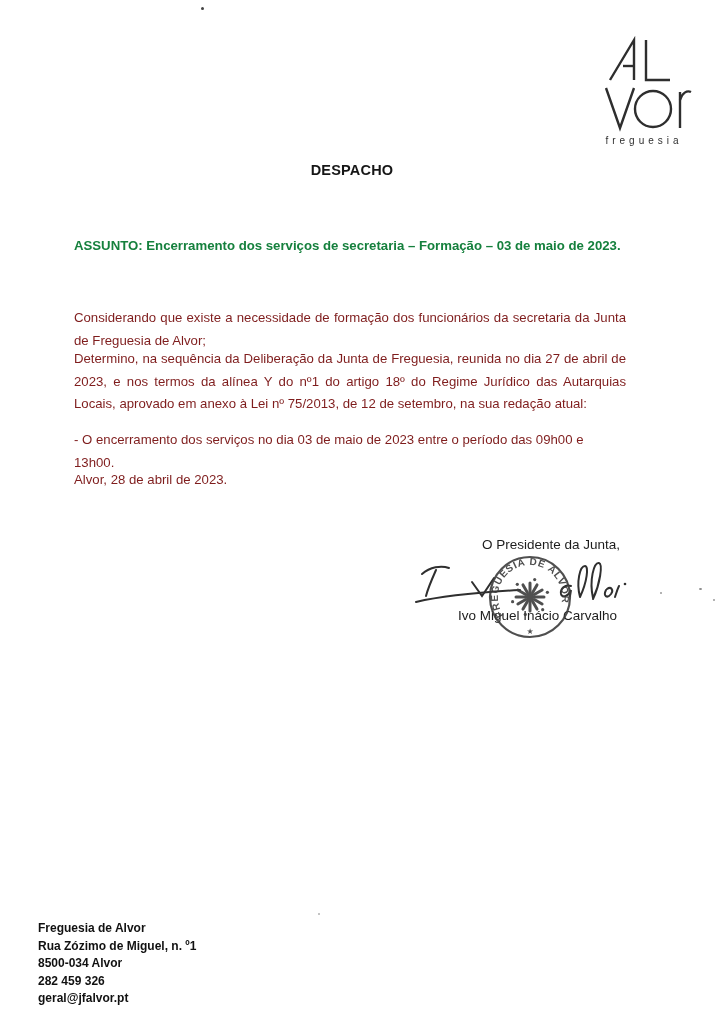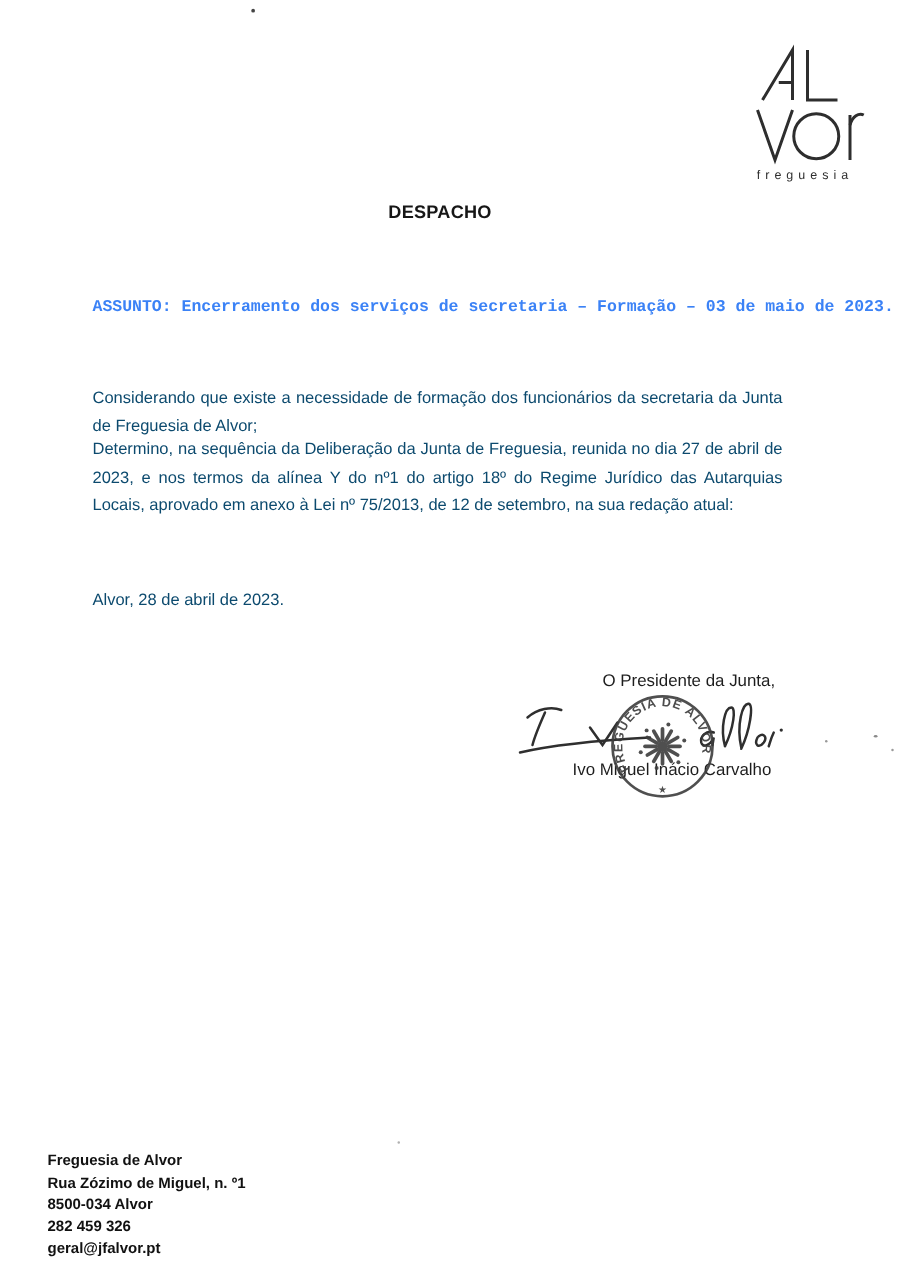--- a/index.html
+++ b/index.html
@@ -20,26 +20,26 @@
     color:#2f2f2f;
   }
   
   .doc-title{
     position:absolute;top:162px;left:74px;width:556px;
     text-align:center;font-weight:bold;font-size:14.5px;
     letter-spacing:.2px;color:#161616;
   }
   .subject{
     position:absolute;top:238px;left:74px;
-    font-weight:bold;font-size:13.2px;white-space:nowrap;color:#3b82f6;font-family:Liberation Mono, monospace;
+    font-weight:bold;font-size:13.2px;white-space:nowrap;color:#15803d;
   }
   
   .para{
     position:absolute;left:74px;width:552px;
-    font-size:13.2px;line-height:22.5px;text-align:justify;color:#0c4a6e;
+    font-size:13.2px;line-height:22.5px;text-align:justify;color:#7f1d1d;
   }
   .p1{top:307px;}
   .p2{top:348px;}
   .p3{top:429px;text-align:left;}
   .dateline{top:469px;text-align:left;}
   
   .sig-role{position:absolute;top:537px;left:482px;font-size:13.5px;color:#1d1d1d;}
   .sig-scribble{position:absolute;top:556px;left:414px;}
   .sig-name{position:absolute;top:608px;left:458px;font-size:13.5px;color:#1d1d1d;}
   .stamp{position:absolute;top:553px;left:486px;opacity:.9;pointer-events:none;}
@@ -79,20 +79,21 @@
     </svg>
     <span class="logo-caption">freguesia</span>
   </div>
 
   <div class="doc-title">DESPACHO</div>
 
   <div class="subject">ASSUNTO: Encerramento dos serviços de secretaria – Formação – 03 de maio de 2023.</div>
 
   <div class="para p1">Considerando que existe a necessidade de formação dos funcionários da secretaria da Junta de Freguesia de Alvor;</div>
   <div class="para p2">Determino, na sequência da Deliberação da Junta de Freguesia, reunida no dia 27 de abril de 2023, e nos termos da alínea Y do nº1 do artigo 18º do Regime Jurídico das Autarquias Locais, aprovado em anexo à Lei nº 75/2013, de 12 de setembro, na sua redação atual:</div>
+  <div class="para p3">- O encerramento dos serviços no dia 03 de maio de 2023 entre o período das 09h00 e 13h00.</div>
   <div class="para dateline">Alvor, 28 de abril de 2023.</div>
 
   <div class="sig-role">O Presidente da Junta,</div>
 
   <svg class="sig-scribble" width="218" height="60" viewBox="0 0 218 60" fill="none" stroke="#2f2f2f" stroke-width="2" stroke-linecap="round">
     <path d="M 22,14 C 18,23 14,32 12,40"></path>
     <path d="M 8,18 C 16,11 27,9 35,12"></path>
     <path d="M 2,46 C 32,39 70,36 106,34"></path>
     <path d="M 58,26 L 68,40 L 80,22"></path>
     <path d="M 157,30 C 151,28 146,33 147,38 C 148,42 154,41 157,34 L 156,40"></path>

